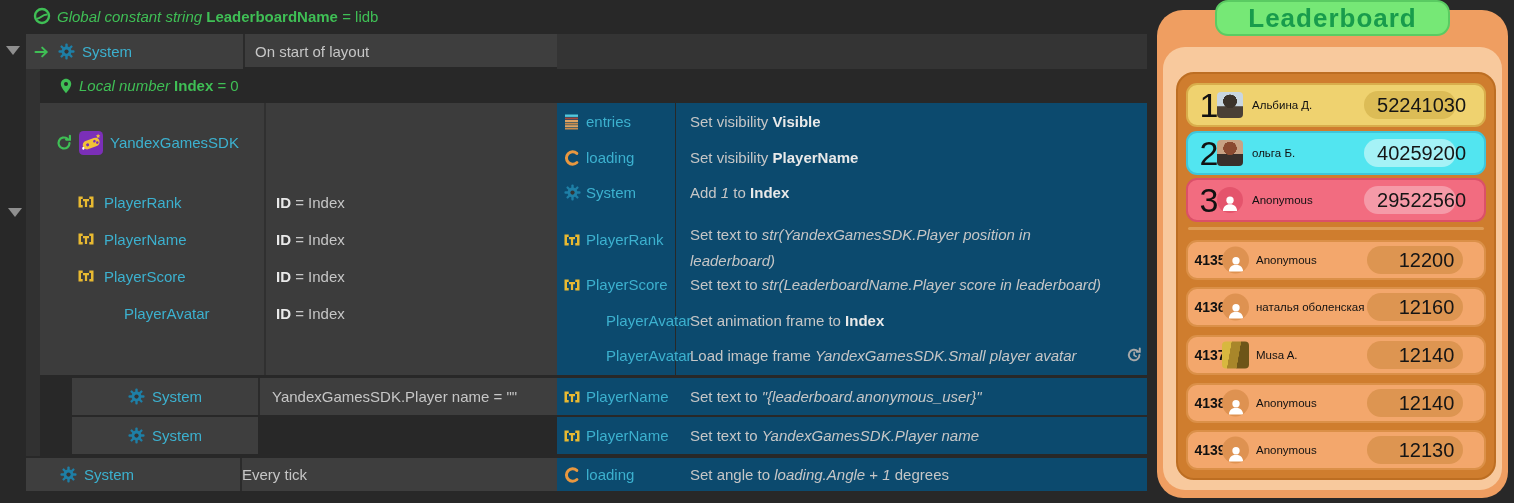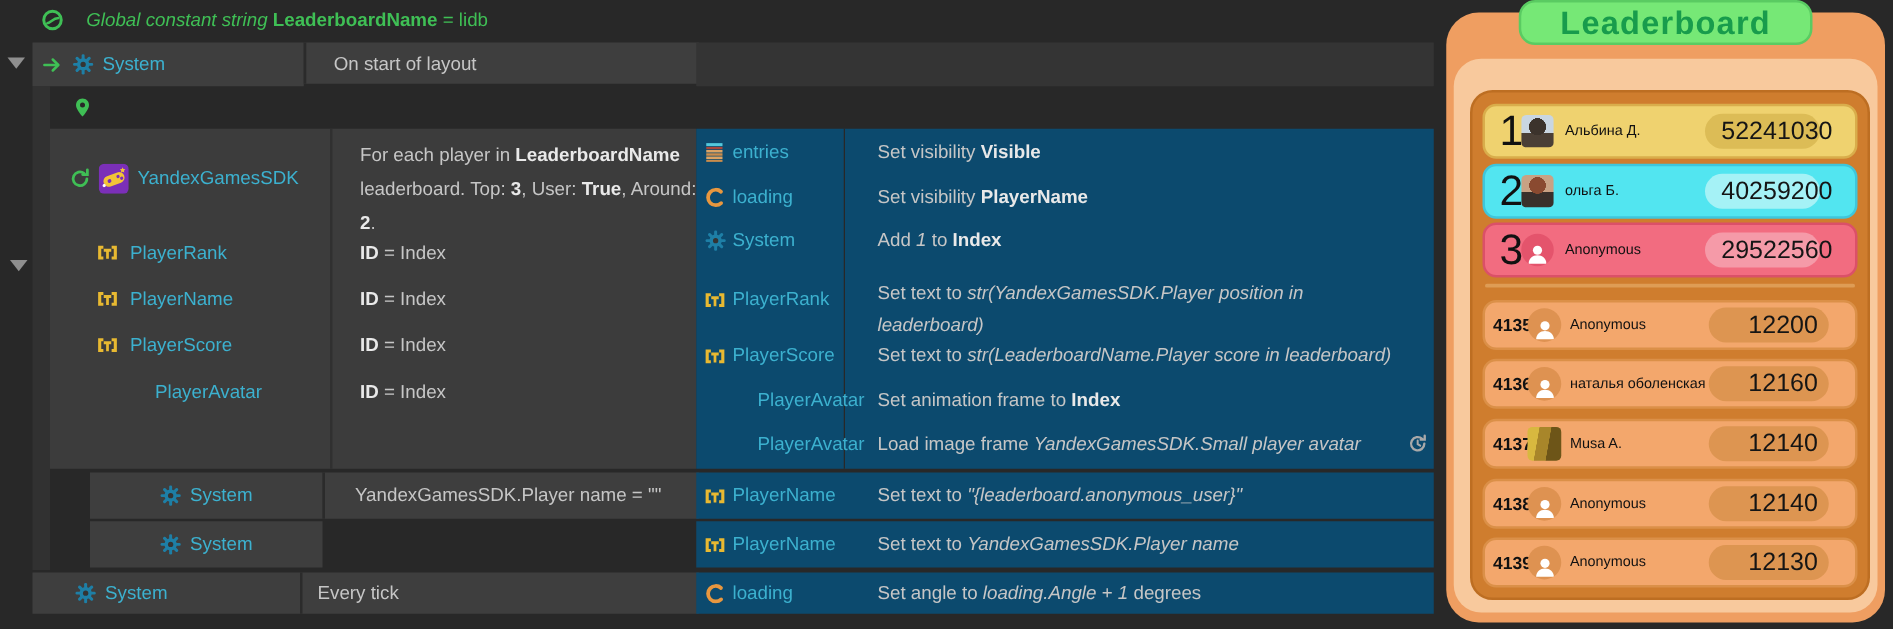--- a/index.html
+++ b/index.html
@@ -4,21 +4,21 @@
 <style>
   html,body{margin:0;padding:0;background:#282828;width:1514px;height:503px;overflow:hidden;
     font-family:"Liberation Sans",sans-serif;-webkit-font-smoothing:antialiased;}
   #app{position:relative;width:1514px;height:503px;background:#282828;}
 
   
   #sheet{position:absolute;left:0;top:0;width:1157px;height:503px;}
   .abs{position:absolute;}
   .ic{display:block;}
   .obj{color:#3CB1CF;font-size:15px;white-space:nowrap;}
-  .txt{color:#C6C6C6;font-size:15px;margin-left:12px;}
+  .txt{color:#C6C6C6;font-size:15px;}
   .b{font-weight:bold;color:#E9E9E9;}
   .it{font-style:italic;}
   .g{color:#3FBF55;}
   .gb{color:#3FBF55;font-weight:bold;}
   .gi{color:#3FBF55;font-style:italic;}
 
   .tri{width:0;height:0;border-left:7px solid transparent;border-right:7px solid transparent;
     border-top:9px solid #8F8F8F;}
   #gutter{left:26px;top:69px;width:14px;height:387px;background:#313131;}
 
@@ -168,35 +168,35 @@
       <div class="abs cellA vline" style="left:217px;top:0;width:314px;height:33px">
         <div class="abs txt" style="left:10px;top:0;line-height:35px">On start of layout</div>
       </div>
       <div class="abs hdr-right" style="left:531px;top:0;width:590px;height:35px"></div>
     </div>
 
     <div class="abs" style="left:40px;top:70px;width:1107px;height:32px">
       <svg class="ic abs" style="left:18px;top:8px" width="16" height="16" viewBox="0 0 16 16">
           <use href="#i-pin"></use>
         </svg>
+      <div class="abs txt" style="left:39px;top:0;line-height:32px"><span class="gi">Local number </span><span class="gb">Index</span><span class="g"> = 0</span></div>
     </div>
 
     <div class="abs" style="left:40px;top:103px;width:1107px;height:272px">
 
       <div class="abs cond-bg" style="left:0;top:0;width:517px;height:272px">
         <div class="abs" style="left:224px;top:0;width:0;height:272px;border-left:2px solid #303030"></div>
 
         <svg class="ic abs" style="left:15px;top:31px" width="17" height="17" viewBox="0 0 17 17">
             <use href="#i-loop"></use>
           </svg>
         <svg class="ic abs" style="left:39px;top:28px" width="24" height="24" viewBox="0 0 22 22">
             <use href="#i-gamepad"></use>
           </svg>
         <div class="abs obj" style="left:70px;top:31px">YandexGamesSDK</div>
-        <div class="abs txt" style="left:236px;top:8px;width:284px;line-height:27px"><span>For each player in </span><span class="b">LeaderboardName</span><span> leaderboard. Top: </span><span class="b">3</span><span>, User: </span><span class="b">True</span><span>, Around: </span><span class="b">2</span><span>.</span></div>
 
         <svg class="ic abs" style="left:38px;top:91px" width="16" height="16" viewBox="0 0 16 16">
             <use href="#i-text"></use>
           </svg>
         <div class="abs obj" style="left:64px;top:91px">PlayerRank</div>
         <div class="abs txt" style="left:236px;top:91px"><span class="b">ID</span><span> = Index</span></div>
 
         <svg class="ic abs" style="left:38px;top:128px" width="16" height="16" viewBox="0 0 16 16">
             <use href="#i-text"></use>
           </svg>

